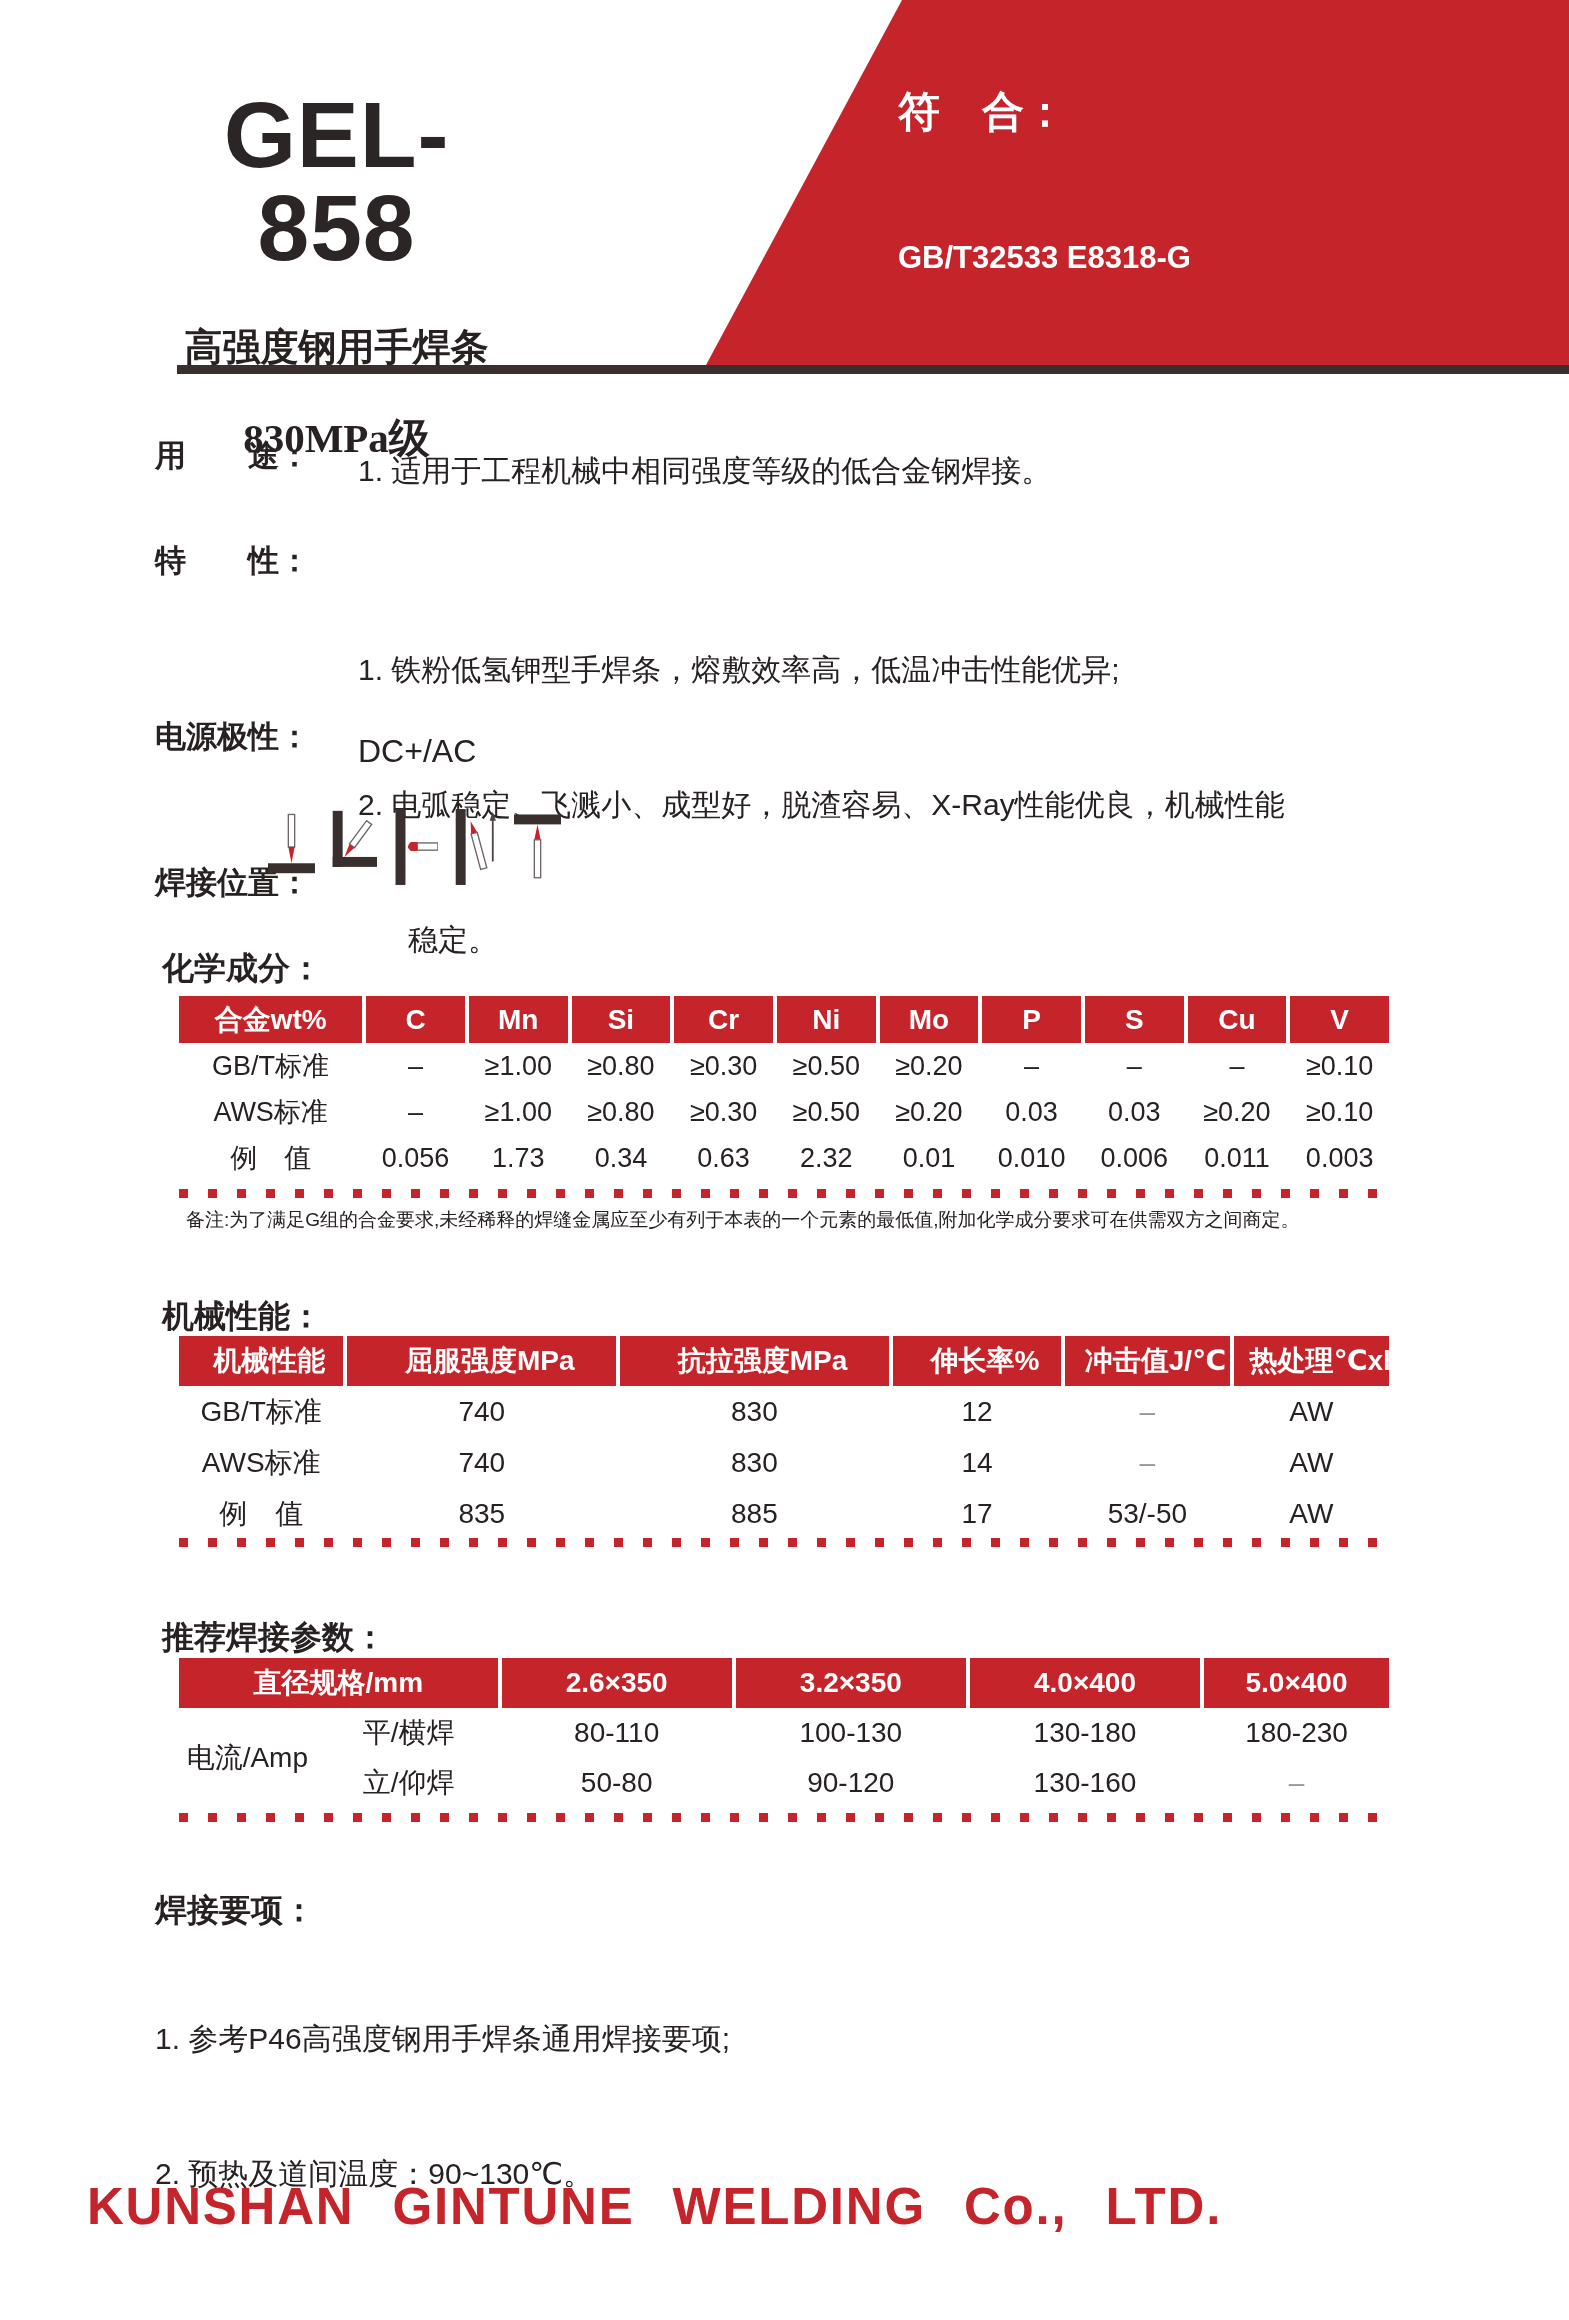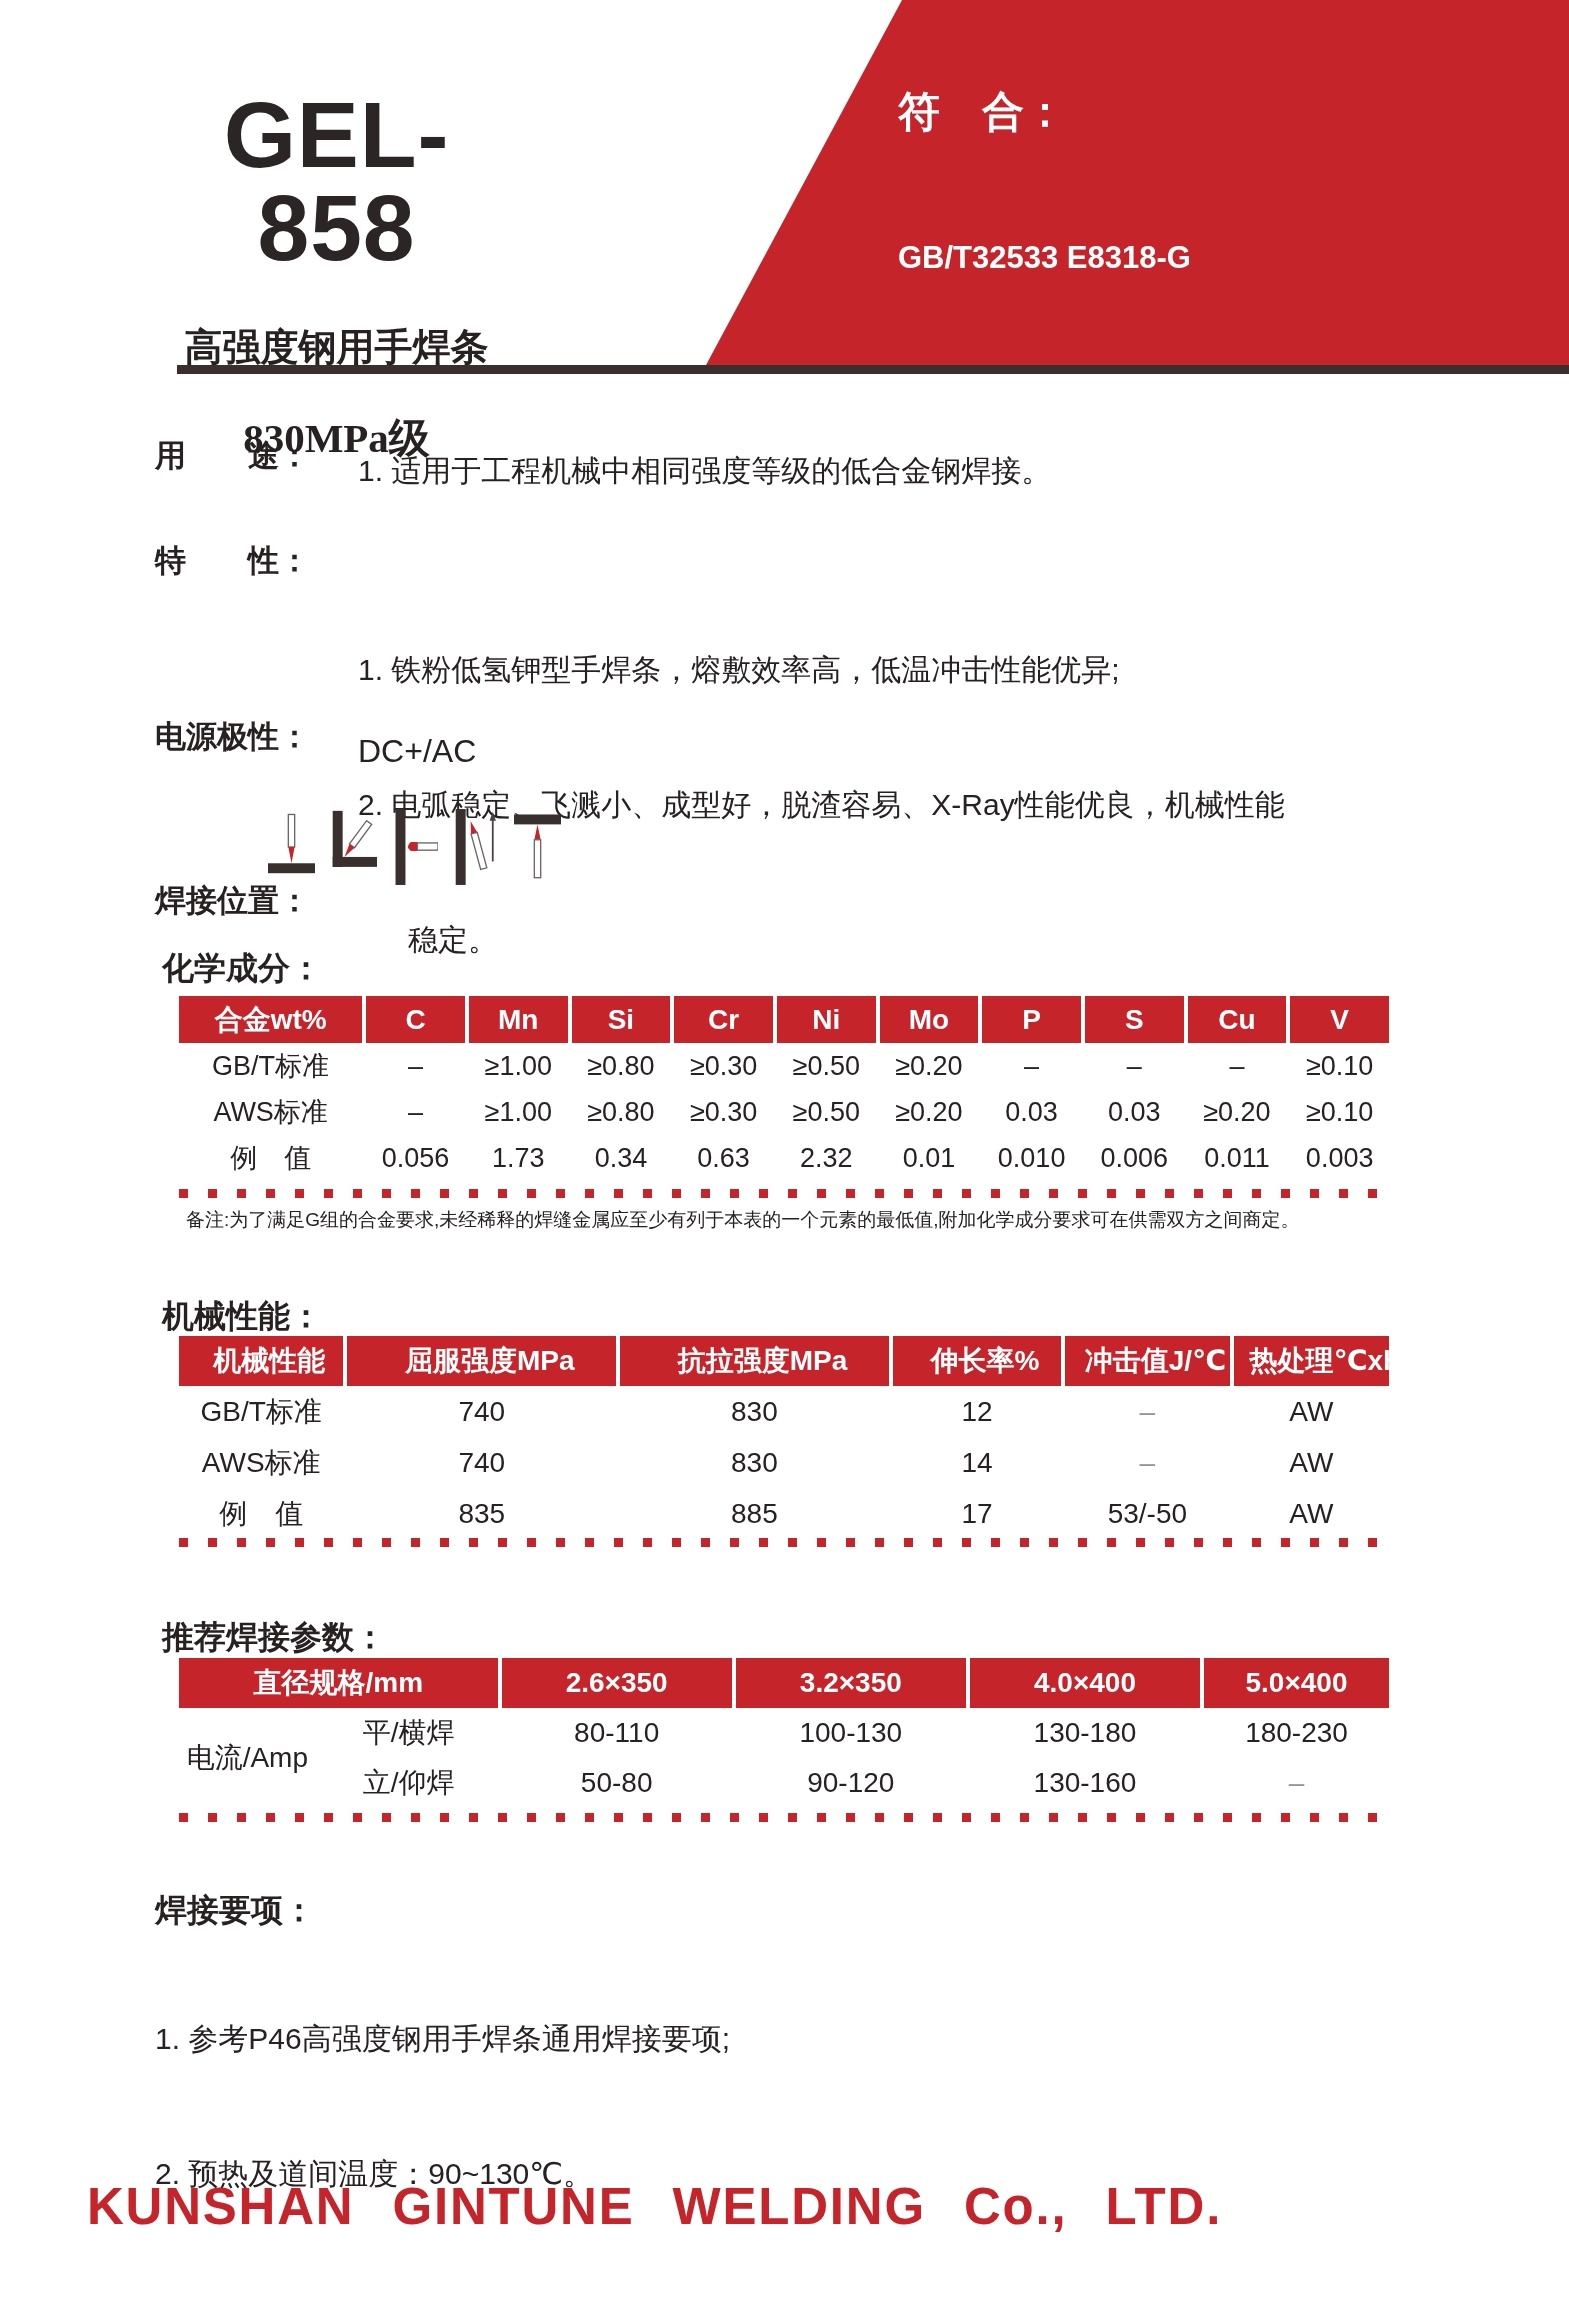--- a/index.html
+++ b/index.html
@@ -88,21 +88,21 @@
   <div class="label" style="top:540px">特　　性：</div>
   <div class="content feature-lines" style="top:542px">
     <div>1. 铁粉低氢钾型手焊条，熔敷效率高，低温冲击性能优异;</div>
     <div>2. 电弧稳定、飞溅小、成型好，脱渣容易、X-Ray性能优良，机械性能</div>
     <div class="indent">稳定。</div>
   </div>
 
   <div class="label" style="top:716px">电源极性：</div>
   <div class="content" style="top:718px;font-size:32px">DC+/AC</div>
 
-  <div class="label" style="top:880px">焊接位置：</div>
+  <div class="label" style="top:862px">焊接位置：</div>
   <div class="positions-row">
     <svg class="pos-icon" width="47" height="76" viewBox="0 0 52 84">
       <rect x="22.5" y="6" width="7" height="36" fill="#fff" stroke="#6e6767" stroke-width="1.5"></rect>
       <polygon points="22.5,42 29.5,42 26,60" fill="#c5242b"></polygon>
       <rect x="0" y="60" width="52" height="11" fill="#39302e"></rect>
     </svg>
     <svg class="pos-icon" width="47" height="76" viewBox="0 0 52 84">
       <rect x="3" y="2" width="11" height="62" fill="#39302e"></rect>
       <rect x="3" y="53" width="49" height="11" fill="#39302e"></rect>
       <polygon points="27.1,42.8 46.1,17.1 40.5,12.9 21.5,38.6" fill="#fff" stroke="#6e6767" stroke-width="1.5"></polygon>

